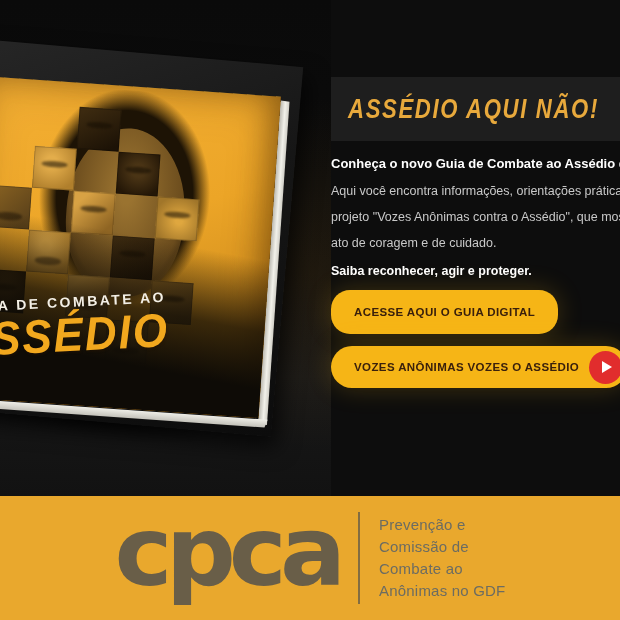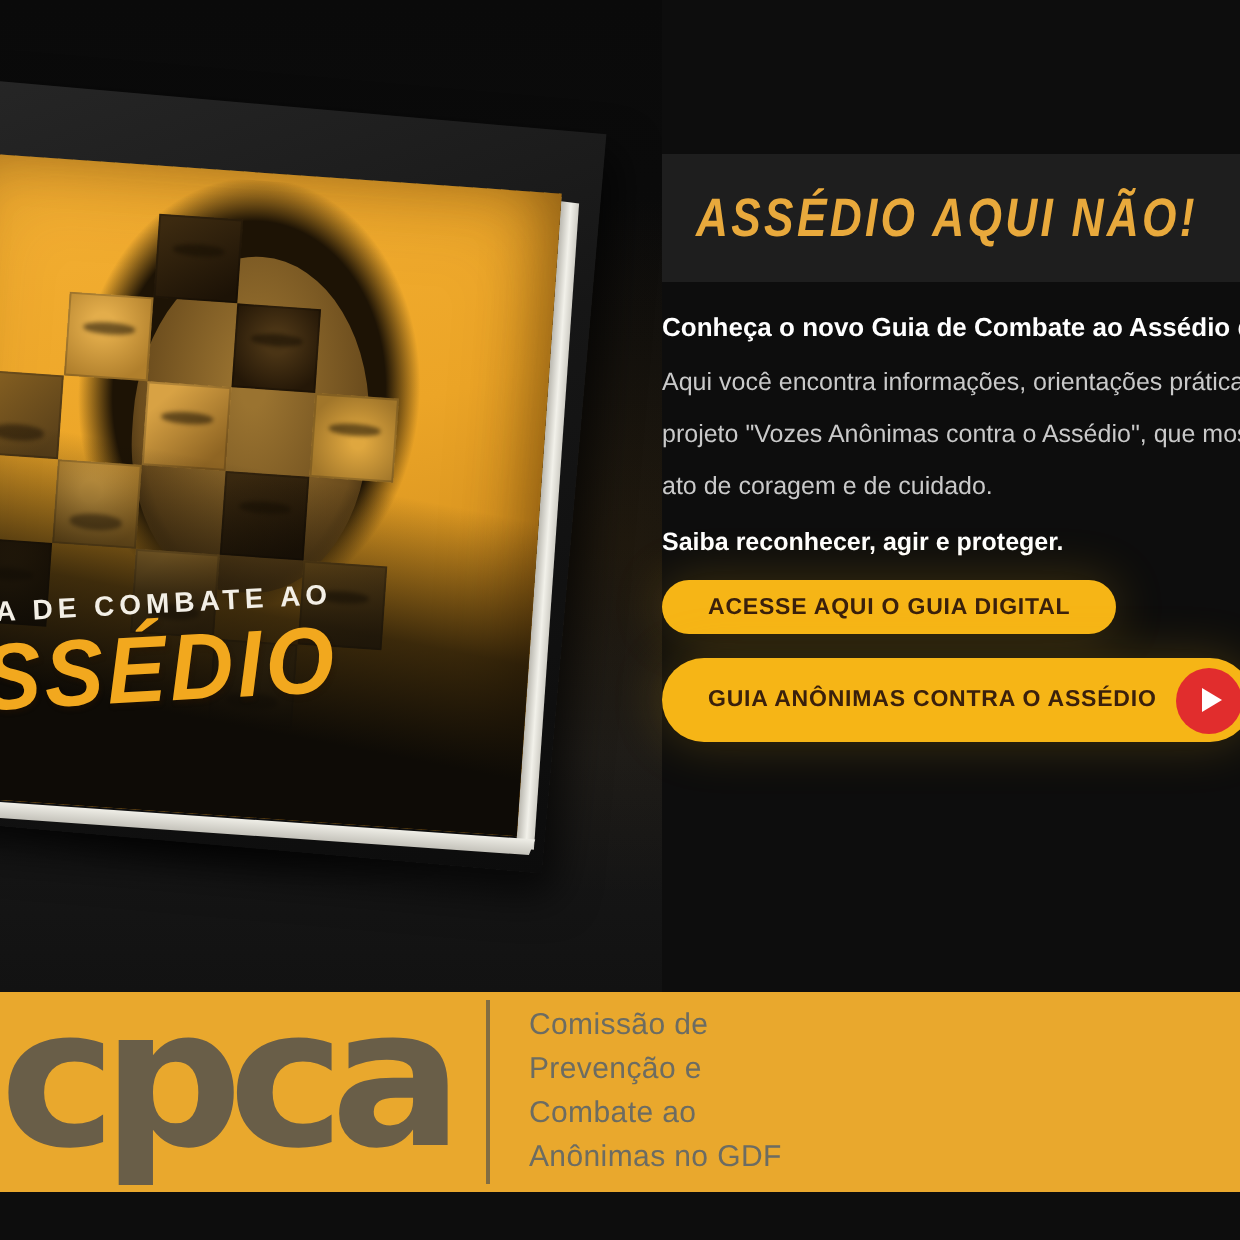--- a/index.html
+++ b/index.html
@@ -68,34 +68,34 @@
   .title-box{margin-top:77px;width:345px;height:64px;background:var(--panel-bg);
     display:flex;align-items:center;padding-left:17px;}
   .hero-title{display:inline-block;white-space:nowrap;color:var(--title-yellow);
     font-style:italic;font-weight:bold;font-size:27px;letter-spacing:2px;
     transform:scaleX(.82);transform-origin:left center;}
   .lead{margin-top:15px;white-space:nowrap;color:#ffffff;font-weight:bold;font-size:13px;}
   .body-copy{margin-top:7px;color:#c9c9c9;font-size:12.5px;line-height:26px;}
   .body-copy div{white-space:nowrap;}
   .emphasis{margin-top:8px;white-space:nowrap;color:#ffffff;font-weight:bold;font-size:12.5px;}
   .btn-col{margin-top:12px;display:flex;flex-direction:column;align-items:flex-start;}
-  .pill{display:inline-flex;align-items:center;height:27px;border-radius:19px;border:none;
+  .pill{display:inline-flex;align-items:center;height:44px;border-radius:19px;border:none;
     background:var(--accent-yellow);color:var(--btn-text);cursor:pointer;
     font-family:inherit;font-weight:bold;font-size:11.5px;letter-spacing:.4px;
     padding:0 23px;margin-bottom:12px;white-space:nowrap;
     box-shadow:0 0 26px rgba(246,181,22,.22);}
   .pill.lg{height:42px;border-radius:21px;padding:0 5px 0 23px;}
   .play{width:33px;height:33px;border-radius:50%;background:var(--play-red);
     display:flex;align-items:center;justify-content:center;margin-left:10px;flex:0 0 auto;}
   .play::after{content:'';display:block;margin-left:3px;
     border-left:10px solid #ffffff;border-top:6px solid transparent;border-bottom:6px solid transparent;}
 
   
-  .footer{width:620px;height:100px;background:var(--footer-yellow);
-    display:flex;align-items:center;justify-content:flex-start;gap:19px;}
+  .footer{width:620px;height:124px;background:var(--footer-yellow);
+    display:flex;align-items:center;justify-content:center;gap:19px;}
   .cpca-logo{font-family:"DejaVu Sans",sans-serif;font-weight:bold;font-size:98px;
     line-height:1;letter-spacing:-7px;color:#4e4e4e;opacity:.82;
     transform:translateY(-6px) scaleY(.98);}
   .v-divider{width:2px;height:92px;background:#55544c;opacity:.7;}
   .org-lines{color:#6c6c62;font-size:15px;line-height:22px;letter-spacing:.2px;}
 </style>
 </head>
 <body>
 
 <div class="hero">
@@ -161,30 +161,30 @@
       <div>Aqui você encontra informações, orientações práticas e h</div>
       <div>projeto "Vozes Anônimas contra o Assédio", que mostram</div>
       <div>ato de coragem e de cuidado.</div>
     </div>
     <div class="emphasis">Saiba reconhecer, agir e proteger.</div>
     <div class="btn-col">
       <button class="pill">
         <span>ACESSE AQUI O GUIA DIGITAL</span>
       </button>
       <button class="pill lg">
-        <span>GUIA ANÔNIMAS CONTRA O ASSÉDIO</span>
+        <span>VOZES ANÔNIMAS VOZES O ASSÉDIO</span>
         <span class="play"></span>
       </button>
     </div>
   </div>
 
 </div>
 
 <div class="footer">
   <div class="cpca-logo">cpca</div>
   <div class="v-divider"></div>
   <div class="org-lines">
+    <div>Prevenção e</div>
     <div>Comissão de</div>
-    <div>Prevenção e</div>
     <div>Combate ao</div>
     <div>Anônimas no GDF</div>
   </div>
 </div>
 
 </body></html>

